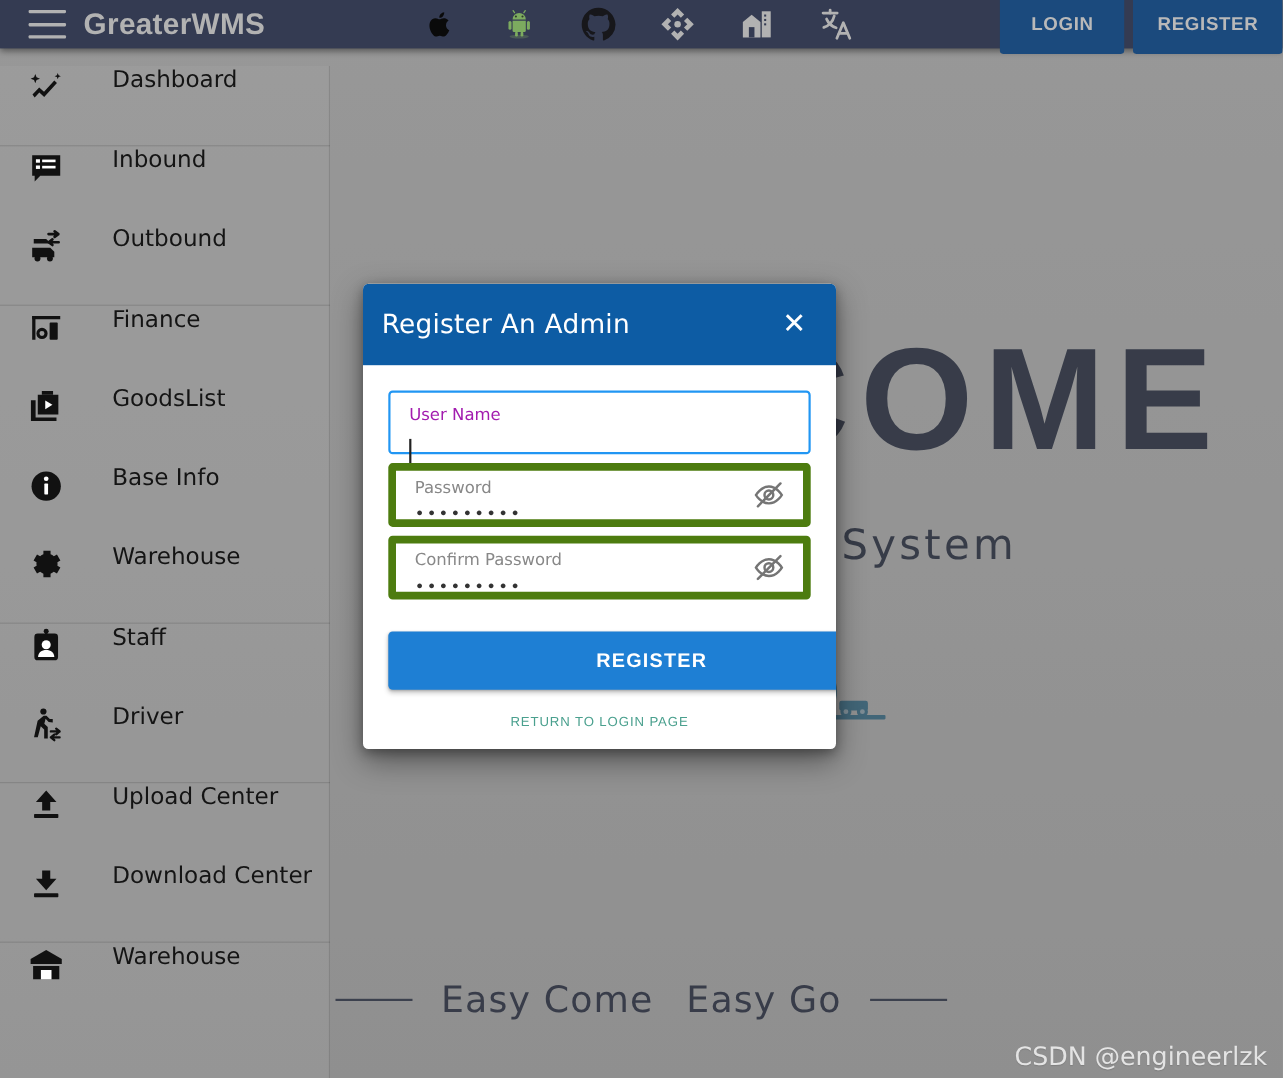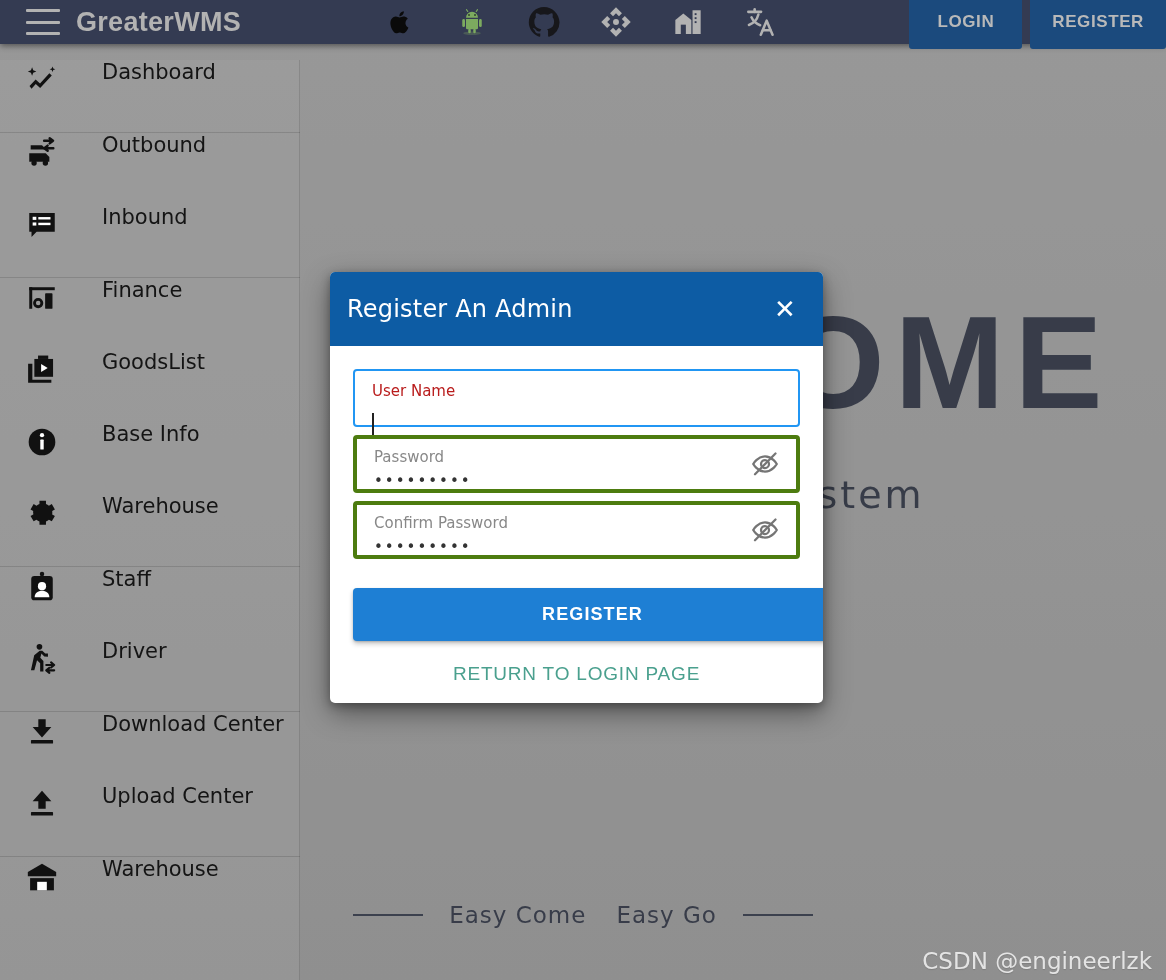--- a/index.html
+++ b/index.html
@@ -47,21 +47,21 @@
     position: absolute;
     left: 0; right: 0;
     bottom: 52px;
     display: flex; align-items: center; justify-content: center;
     gap: 26px;
   }
   .tagline .rule {
     width: 70px; height: 2px; background: #3a4258;
   }
   .tagline .words {
-    font-size: 23px; color: #323a50; letter-spacing: 1px;
+    font-size: 33px; color: #323a50; letter-spacing: 1px;
     font-family: "DejaVu Sans", sans-serif;
     display: flex; gap: 30px;
   }
 
   
   #backdrop {
     position: absolute; inset: 0;
     background: rgba(64,64,64,0.42);
   }
 
@@ -160,22 +160,22 @@
   .drawer-edge {
     position: absolute; top: 0; right: 0;
     width: 1px; height: 100%;
     background: rgba(0,0,0,0.12);
     z-index: 2;
   }
 
   
   #dialog {
     position: absolute;
-    left: 330px; top: 272px;
-    width: 493px;
+    left: 330px; top: 258px;
+    width: 430px;
     background: #ffffff;
     border-radius: 5px;
     z-index: 60;
     box-shadow: 0 10px 28px rgba(0,0,0,0.42), 0 3px 10px rgba(0,0,0,0.3);
     overflow: hidden;
   }
   #dialog-header {
     background: #0d5ca4;
     height: 74px;
     display: flex; align-items: center;
@@ -192,42 +192,42 @@
     width: 32px; height: 32px;
     display: flex; align-items: center; justify-content: center;
     color: #fff; font-size: 26px; line-height: 1;
     cursor: pointer;
     font-family: "DejaVu Sans", sans-serif;
   }
   #dialog-body { padding: 23px 23px 18px 23px; }
 
   .field {
     position: relative;
-    border: 4px solid #4d7c0f;
+    border: 7px solid #4d7c0f;
     border-radius: 4px;
     height: 58px;
     margin-bottom: 8px;
     background: #fff;
     display: flex; align-items: flex-start;
     padding: 8px 12px 0 17px;
     flex-direction: column;
     justify-content: center;
     cursor: text;
   }
   .field.focused {
     border: 2px solid #2196f3;
   }
   .field-label {
     font-size: 15px;
     color: #888888;
     font-family: "DejaVu Sans", sans-serif;
     line-height: 1;
     margin-top: 2px;
   }
-  .field.focused .field-label { color: #b91c1c; }
+  .field.focused .field-label { color: #a21caf; }
   .field-value {
     margin-top: 9px;
     font-size: 15px;
     color: #333;
     letter-spacing: 2px;
     font-family: "DejaVu Sans", sans-serif;
     line-height: 1;
     height: 14px;
   }
   .caret {
@@ -264,21 +264,21 @@
     font-family: "Liberation Sans", sans-serif;
   }
   #btn-return {
     display: block;
     width: 100%;
     margin-top: 22px;
     margin-bottom: 0;
     background: transparent;
     border: none;
     color: #4aa08e;
-    font-size: 19px;
+    font-size: 12px;
     letter-spacing: 0.8px;
     text-align: center;
     cursor: pointer;
     font-family: "Liberation Sans", sans-serif;
   }
 
   
   #watermark {
     position: absolute;
     right: 14px; bottom: 6px;
@@ -422,42 +422,42 @@
             <path d="M5 3l.8 2.1L8 6l-2.2.9L5 9l-.8-2.1L2 6l2.2-.9z"></path>
             <path d="M19.4 2.4l.55 1.45L21.4 4.4l-1.45.55L19.4 6.4l-.55-1.45L17.4 4.4l1.45-.55z"></path>
           </svg>
         </span>
         <span class="nav-label">Dashboard</span>
       </div>
       <div class="nav-sep"></div>
       <div class="nav-item">
         <span class="nav-icon">
           <svg width="34" height="34" viewBox="0 0 24 24" fill="#111">
+            <path d="M3 3.6h18v13.2H8.2L4.6 20.4v-3.6H3V3.6z"></path>
+            <rect x="5.4" y="6.2" width="2.6" height="2.2" fill="#fff"></rect>
+            <rect x="9.4" y="6.4" width="8.6" height="1.7" fill="#fff"></rect>
+            <rect x="5.4" y="10.2" width="2.6" height="2.2" fill="#fff"></rect>
+            <rect x="9.4" y="10.4" width="8.6" height="1.7" fill="#fff"></rect>
+          </svg>
+        </span>
+        <span class="nav-label">Inbound</span>
+      </div>
+      <div class="nav-item">
+        <span class="nav-icon">
+          <svg width="34" height="34" viewBox="0 0 24 24" fill="#111">
             <path d="M4 6.5h8l2 2v1H4z"></path>
             <path d="M3 12.2h11.6l2.6 2.6v3.4H3z"></path>
             <circle cx="6.4" cy="19.1" r="1.9"></circle>
             <circle cx="14.4" cy="19.1" r="1.9"></circle>
             <path d="M13.5 3.4h6.2M17.4 1.6l2.4 1.8-2.4 1.8" stroke="#111" stroke-width="1.7" fill="none" stroke-linecap="round" stroke-linejoin="round"></path>
             <path d="M20 8.6h-6.2M16 6.8l-2.4 1.8 2.4 1.8" stroke="#111" stroke-width="1.7" fill="none" stroke-linecap="round" stroke-linejoin="round"></path>
           </svg>
         </span>
         <span class="nav-label">Outbound</span>
       </div>
-      <div class="nav-item">
-        <span class="nav-icon">
-          <svg width="34" height="34" viewBox="0 0 24 24" fill="#111">
-            <path d="M3 3.6h18v13.2H8.2L4.6 20.4v-3.6H3V3.6z"></path>
-            <rect x="5.4" y="6.2" width="2.6" height="2.2" fill="#fff"></rect>
-            <rect x="9.4" y="6.4" width="8.6" height="1.7" fill="#fff"></rect>
-            <rect x="5.4" y="10.2" width="2.6" height="2.2" fill="#fff"></rect>
-            <rect x="9.4" y="10.4" width="8.6" height="1.7" fill="#fff"></rect>
-          </svg>
-        </span>
-        <span class="nav-label">Inbound</span>
-      </div>
       <div class="nav-sep"></div>
       <div class="nav-item">
         <span class="nav-icon">
           <svg width="34" height="34" viewBox="0 0 24 24" fill="#111">
             <path d="M3 4.4h18v2.1H3z"></path>
             <path d="M3 4.4h2.1v15.2H3z"></path>
             <rect x="14.2" y="8.6" width="5.2" height="11" rx="0.6"></rect>
             <circle cx="9.3" cy="15.6" r="2.6" fill="none" stroke="#111" stroke-width="2"></circle>
           </svg>
         </span>
@@ -513,34 +513,34 @@
             <path d="M15 16.2h5.6M18.4 14.4l2.2 1.8-2.2 1.8" stroke="#111" stroke-width="1.5" fill="none" stroke-linecap="round" stroke-linejoin="round"></path>
             <path d="M20.6 20h-5.6M17.2 18.2L15 20l2.2 1.8" stroke="#111" stroke-width="1.5" fill="none" stroke-linecap="round" stroke-linejoin="round"></path>
           </svg>
         </span>
         <span class="nav-label">Driver</span>
       </div>
       <div class="nav-sep"></div>
       <div class="nav-item">
         <span class="nav-icon">
           <svg width="34" height="34" viewBox="0 0 24 24" fill="#111">
+            <path d="M12 2.6l6.6 7.4h-4v5.4h-5.2V10h-4z"></path>
+            <rect x="4.2" y="17.6" width="15.6" height="2.6" rx="0.5"></rect>
+          </svg>
+        </span>
+        <span class="nav-label">Upload Center</span>
+      </div>
+      <div class="nav-item">
+        <span class="nav-icon">
+          <svg width="34" height="34" viewBox="0 0 24 24" fill="#111">
             <path d="M12 15.8L5.4 8.4h4V3h5.2v5.4h4z"></path>
             <rect x="4.2" y="17.6" width="15.6" height="2.6" rx="0.5"></rect>
           </svg>
         </span>
         <span class="nav-label">Download Center</span>
-      </div>
-      <div class="nav-item">
-        <span class="nav-icon">
-          <svg width="34" height="34" viewBox="0 0 24 24" fill="#111">
-            <path d="M12 2.6l6.6 7.4h-4v5.4h-5.2V10h-4z"></path>
-            <rect x="4.2" y="17.6" width="15.6" height="2.6" rx="0.5"></rect>
-          </svg>
-        </span>
-        <span class="nav-label">Upload Center</span>
       </div>
       <div class="nav-sep"></div>
       <div class="nav-item">
         <span class="nav-icon">
           <svg width="34" height="34" viewBox="0 0 24 24" fill="#111">
             <path d="M12 2.6L22 8.4v3.1H2V8.4z"></path>
             <path d="M3.6 12.8h16.8v8.6H3.6z"></path>
             <rect x="8.6" y="15.4" width="6.8" height="6" fill="#fff"></rect>
           </svg>
         </span>

